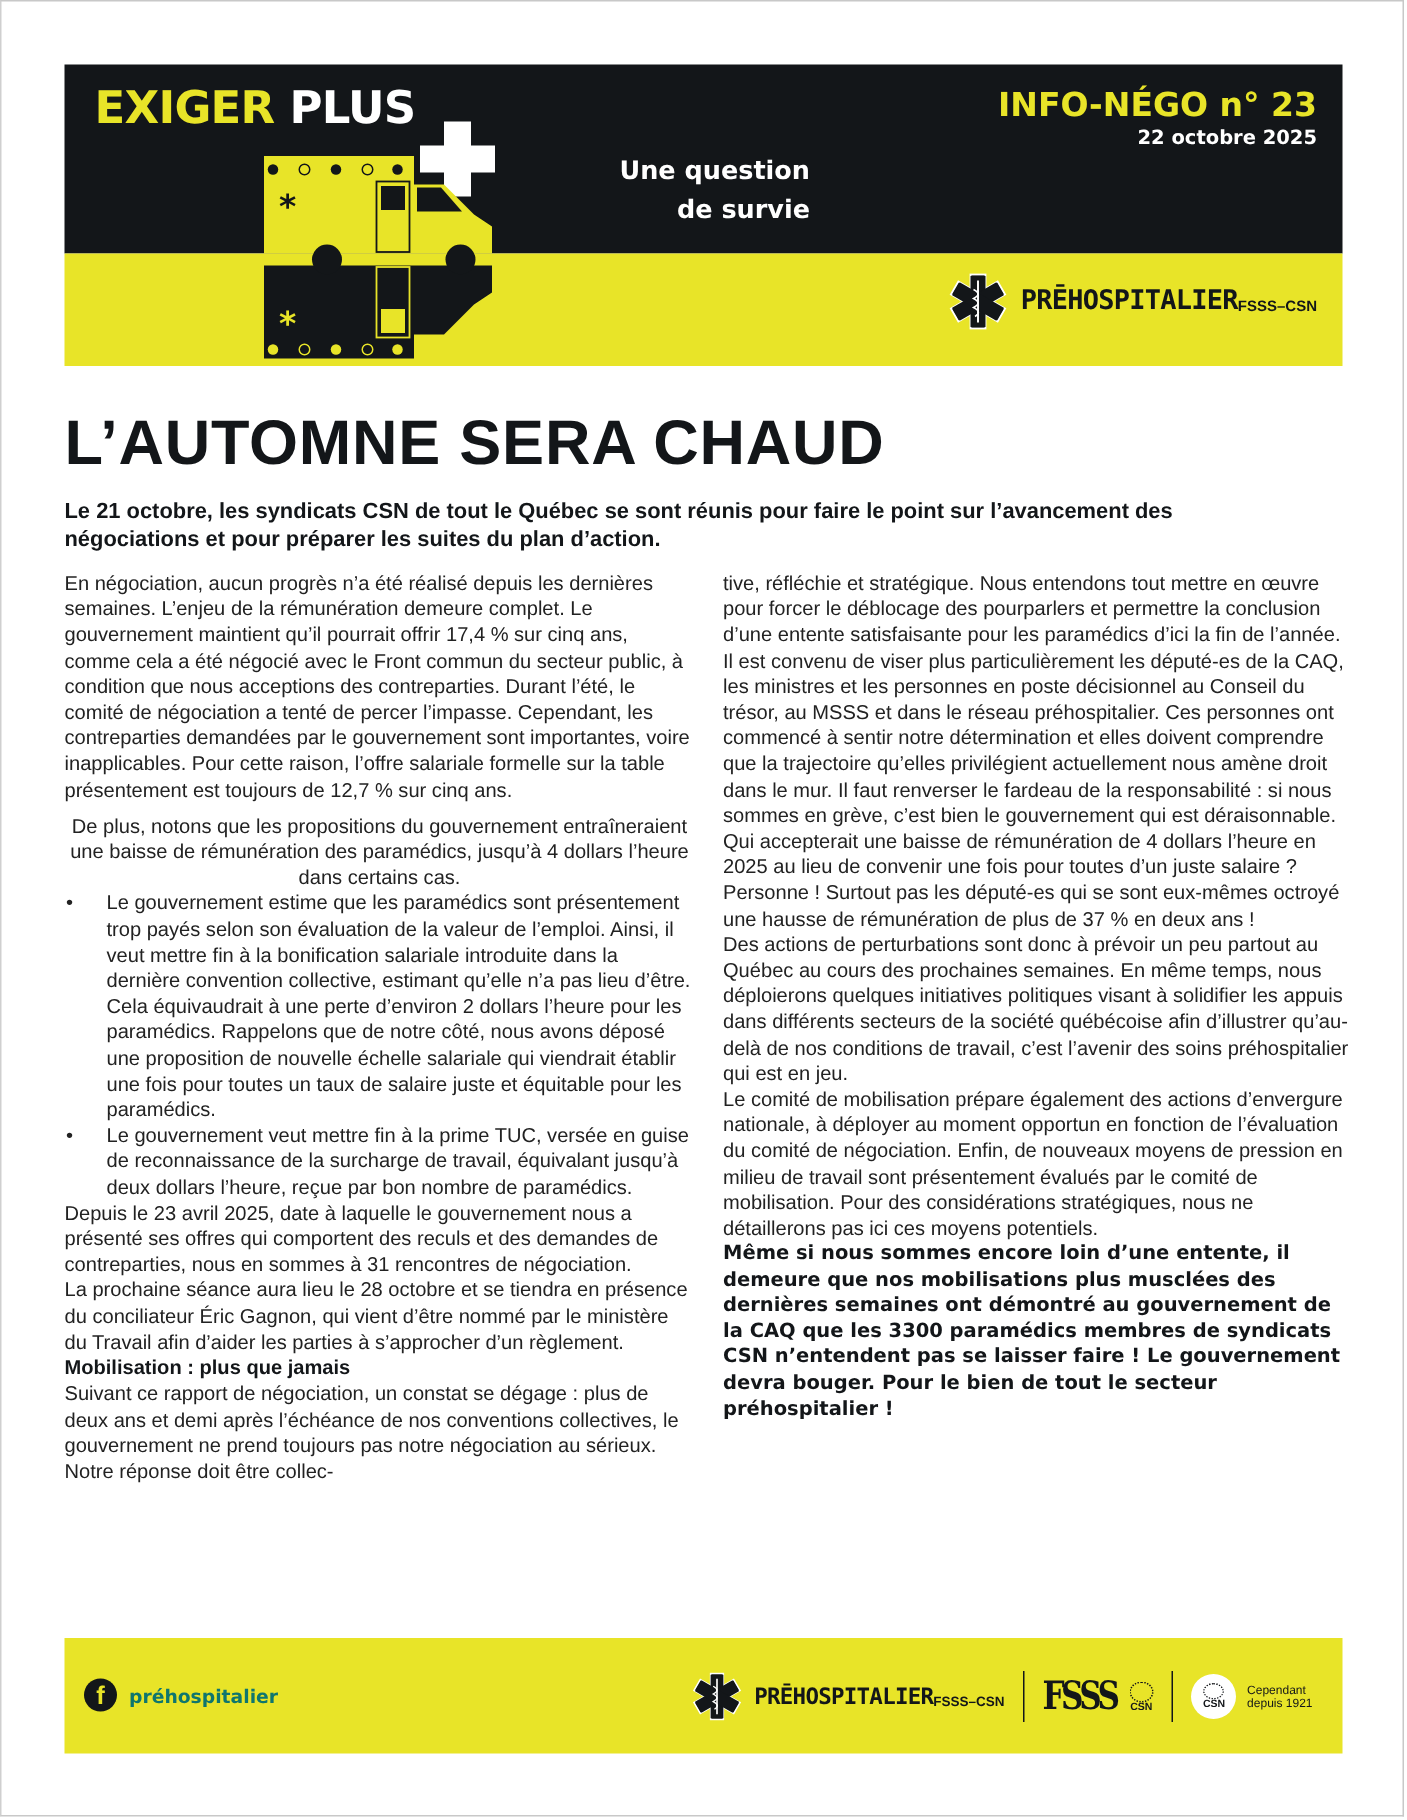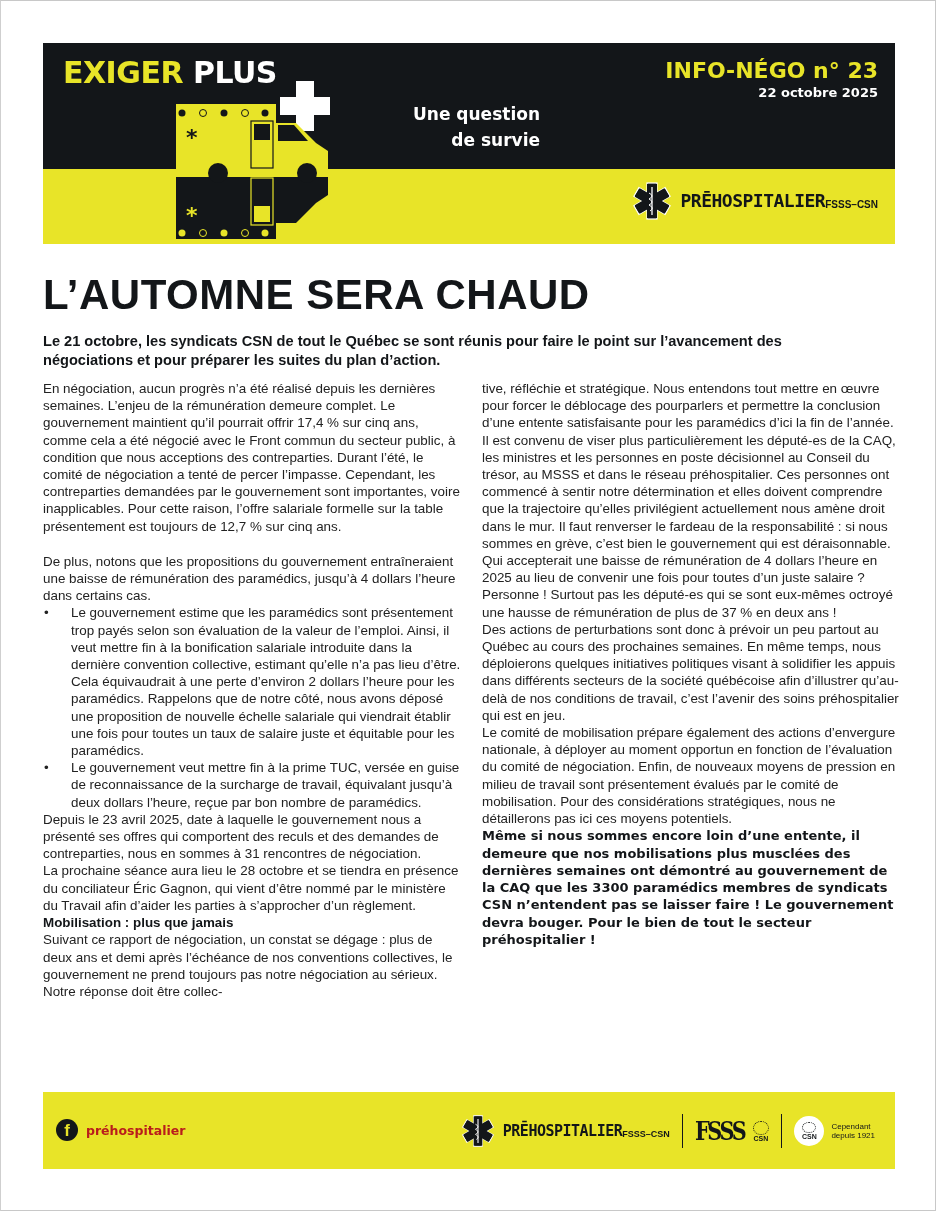--- a/index.html
+++ b/index.html
@@ -27,32 +27,32 @@
 
   
   .title { position: absolute; left: 43px; top: 272px; font-family: "Liberation Sans", sans-serif; font-weight: bold; font-size: 42px; letter-spacing: 0.5px; color: #131619; line-height: 46px; }
   .lede { position: absolute; left: 43px; top: 332px; width: 820px; font-family: "Liberation Sans", sans-serif; font-weight: bold; font-size: 14.6px; line-height: 19px; color: #131619; }
 
   
   .col { position: absolute; top: 380px; font-family: "Liberation Sans", sans-serif; font-size: 13.4px; line-height: 17.2px; color: #222; }
   .col-left { left: 43px; width: 420px; }
   .col-right { left: 482px; width: 418px; }
   .col p { margin: 0; }
-  .col p.gap { margin-top: 18px; }
+  .col p.gap { margin-top: 7px; text-align: center; }
   .col ul { list-style: none; margin: 0; padding: 0; }
   .col li { position: relative; padding-left: 28px; }
   .col li::before { content: "•"; position: absolute; left: 1px; top: 0; }
   .subhead { font-weight: bold; margin-top: 17px; color: #131619; }
   .closing { font-family: "DejaVu Sans", sans-serif; font-weight: bold; font-size: 13px; line-height: 17.3px; margin-top: 18px; color: #131619; }
 
   
   .footer { position: absolute; left: 43px; top: 1092px; width: 852px; height: 77px; background: #e8e428; }
   .fb { position: absolute; left: 13px; top: 27px; display: flex; align-items: center; }
   .fb-circle { width: 22px; height: 22px; border-radius: 50%; background: #131619; color: #e8e428; font-family: "Liberation Sans", sans-serif; font-weight: bold; font-size: 17px; display: flex; align-items: flex-end; justify-content: center; line-height: 20px; overflow: hidden; }
-  .fb-label { margin-left: 8px; font-family: "DejaVu Sans", sans-serif; font-weight: bold; font-size: 12.5px; color: #b91c1c; }
+  .fb-label { margin-left: 8px; font-family: "DejaVu Sans", sans-serif; font-weight: bold; font-size: 12.5px; color: #0f766e; }
   .footer-logos { position: absolute; right: 20px; top: 20px; display: flex; align-items: center; height: 38px; }
   .vdiv { width: 1.5px; height: 34px; background: #131619; margin: 0 12px; }
   .fsss { font-family: "DejaVu Serif", serif; font-weight: bold; font-size: 26px; color: #131619; letter-spacing: -3px; line-height: 30px; transform: scaleX(0.8); transform-origin: left; }
   .csn-small { display: flex; flex-direction: column; align-items: center; margin-left: -4px; }
   .csn-small .blob { width: 16px; height: 14px; border-radius: 50%; border: 1.5px dotted #131619; }
   .csn-small .lbl { font-family: "Liberation Sans", sans-serif; font-weight: bold; font-size: 7px; color: #131619; }
   .csn-circle { width: 30px; height: 30px; border-radius: 50%; background: #ffffff; display: flex; flex-direction: column; align-items: center; justify-content: center; }
   .csn-circle .blob { width: 14px; height: 11px; border-radius: 50%; border: 1.5px dotted #131619; }
   .csn-circle .lbl { font-family: "Liberation Sans", sans-serif; font-weight: bold; font-size: 7px; color: #131619; line-height: 8px; }
   .solidaire { margin-left: 7px; font-family: "Liberation Sans", sans-serif; font-size: 8px; line-height: 9px; color: #131619; }

